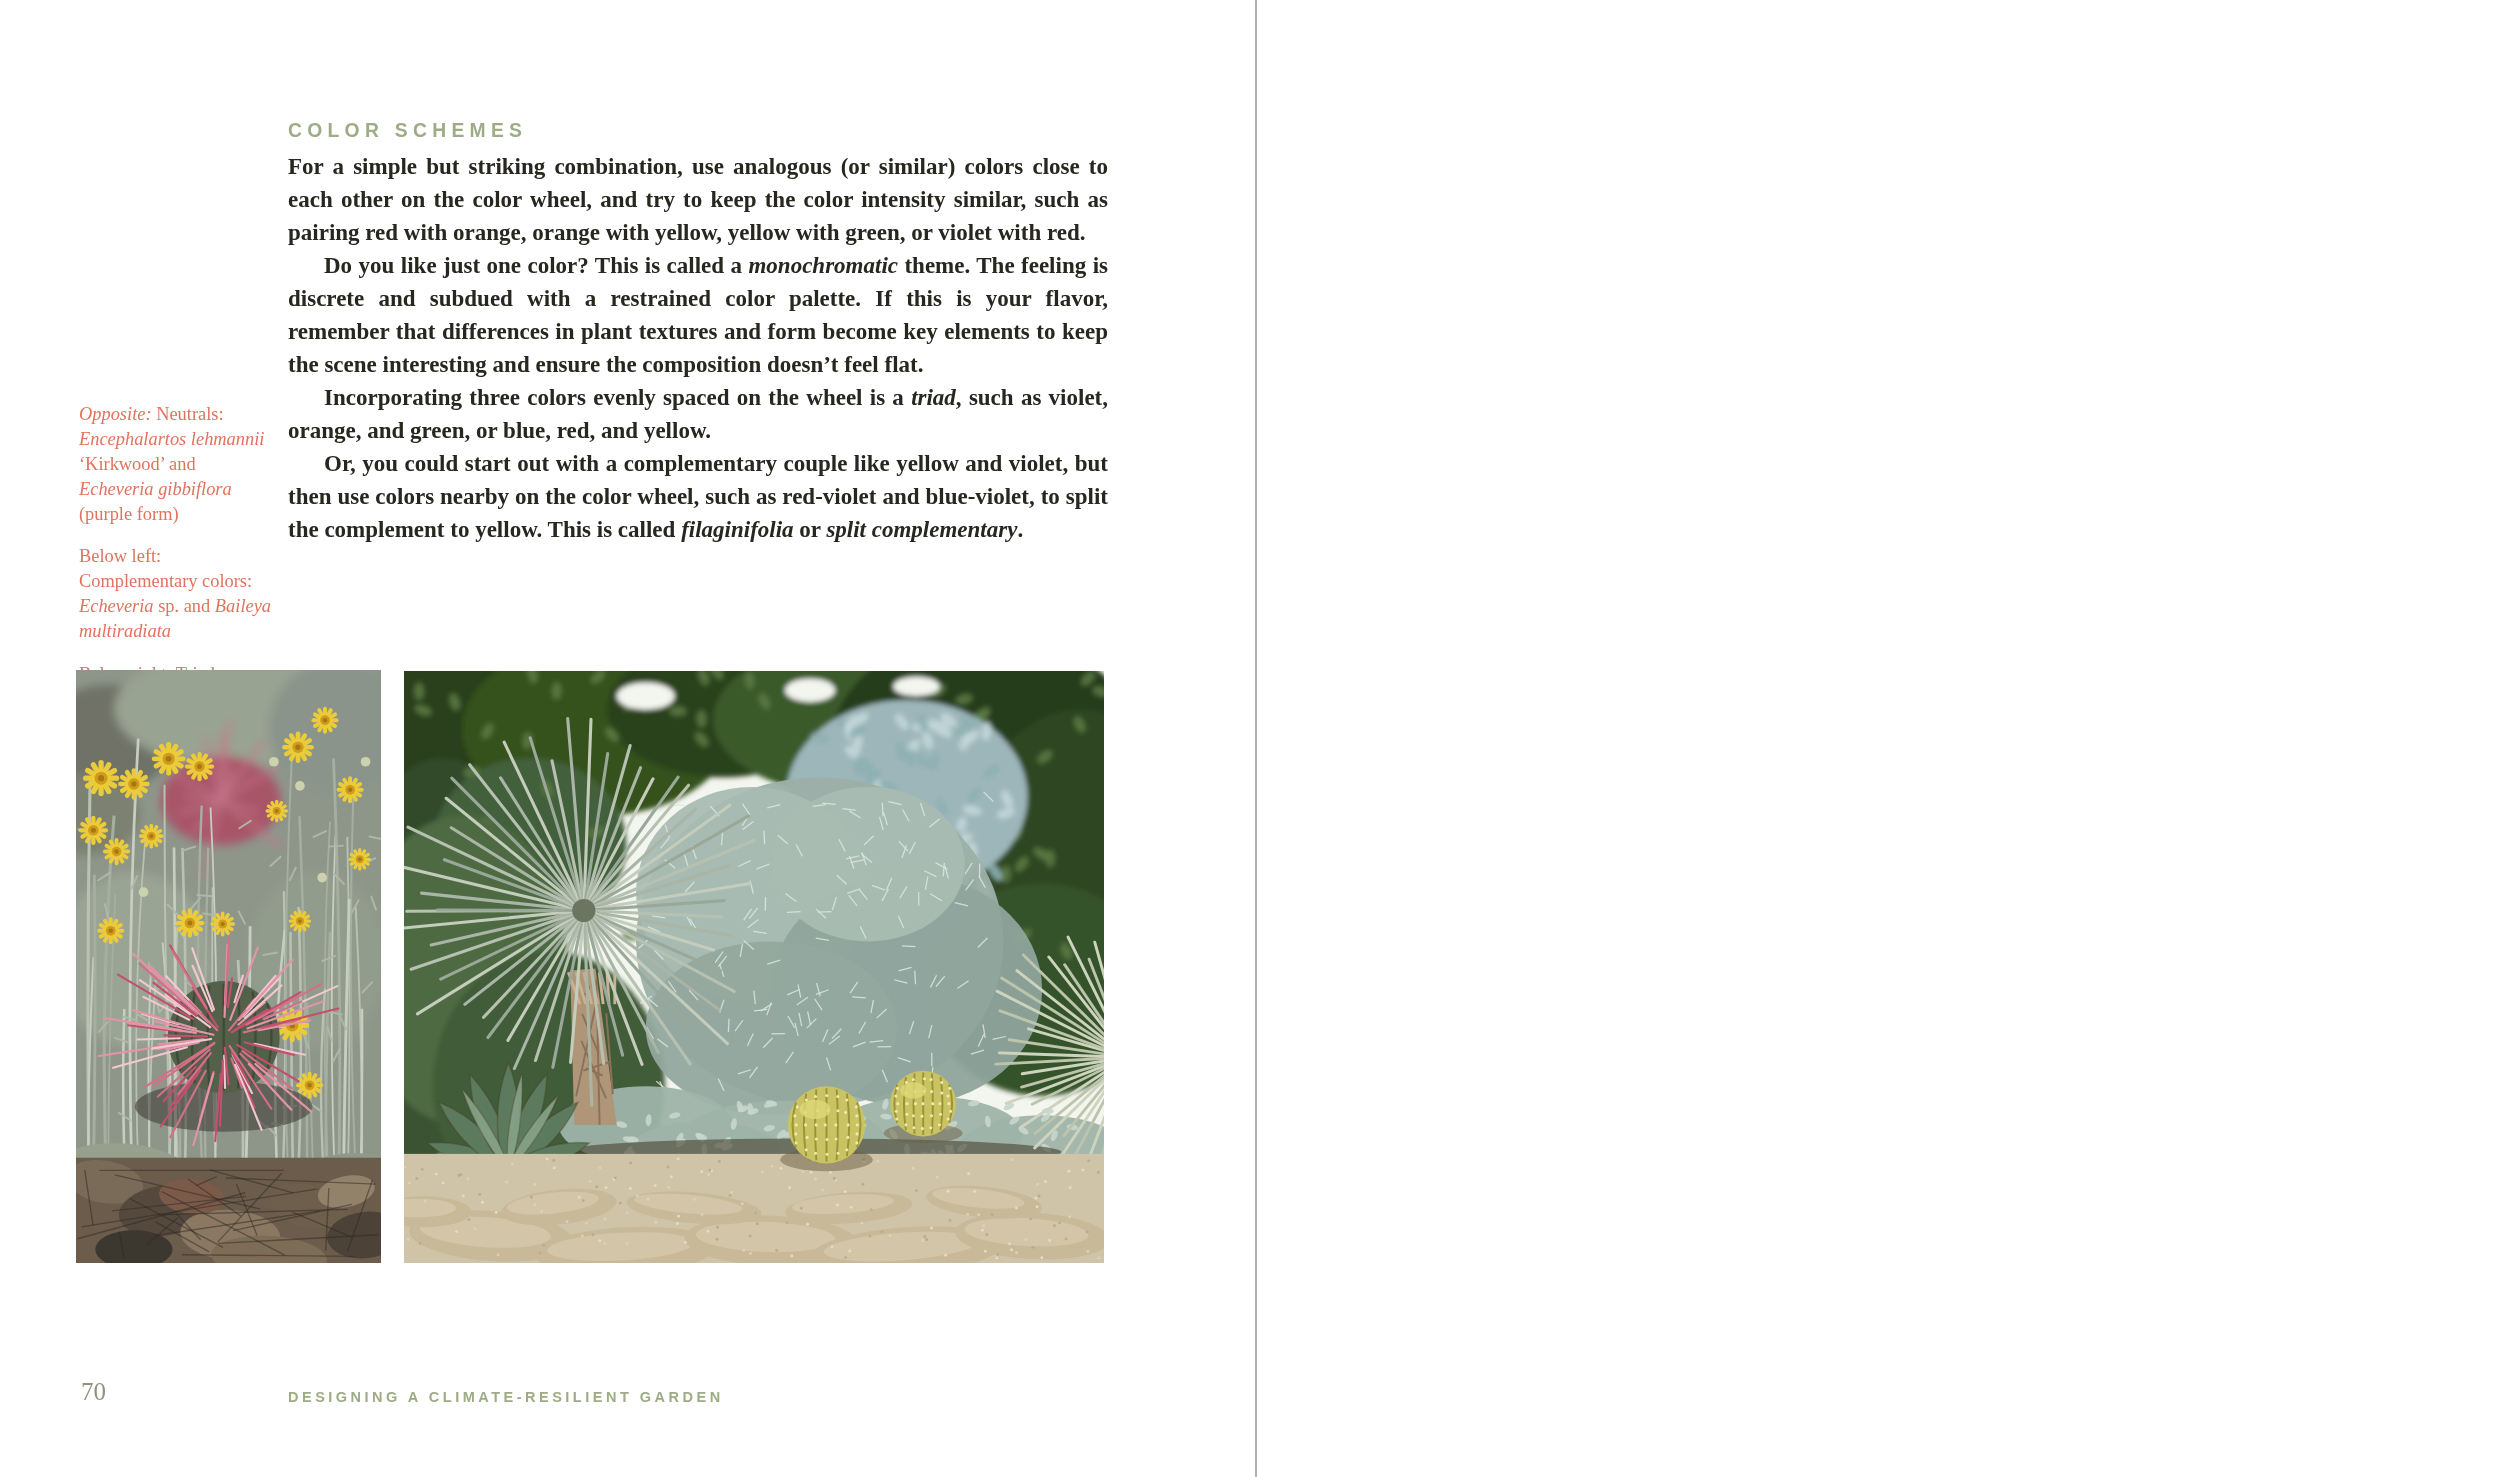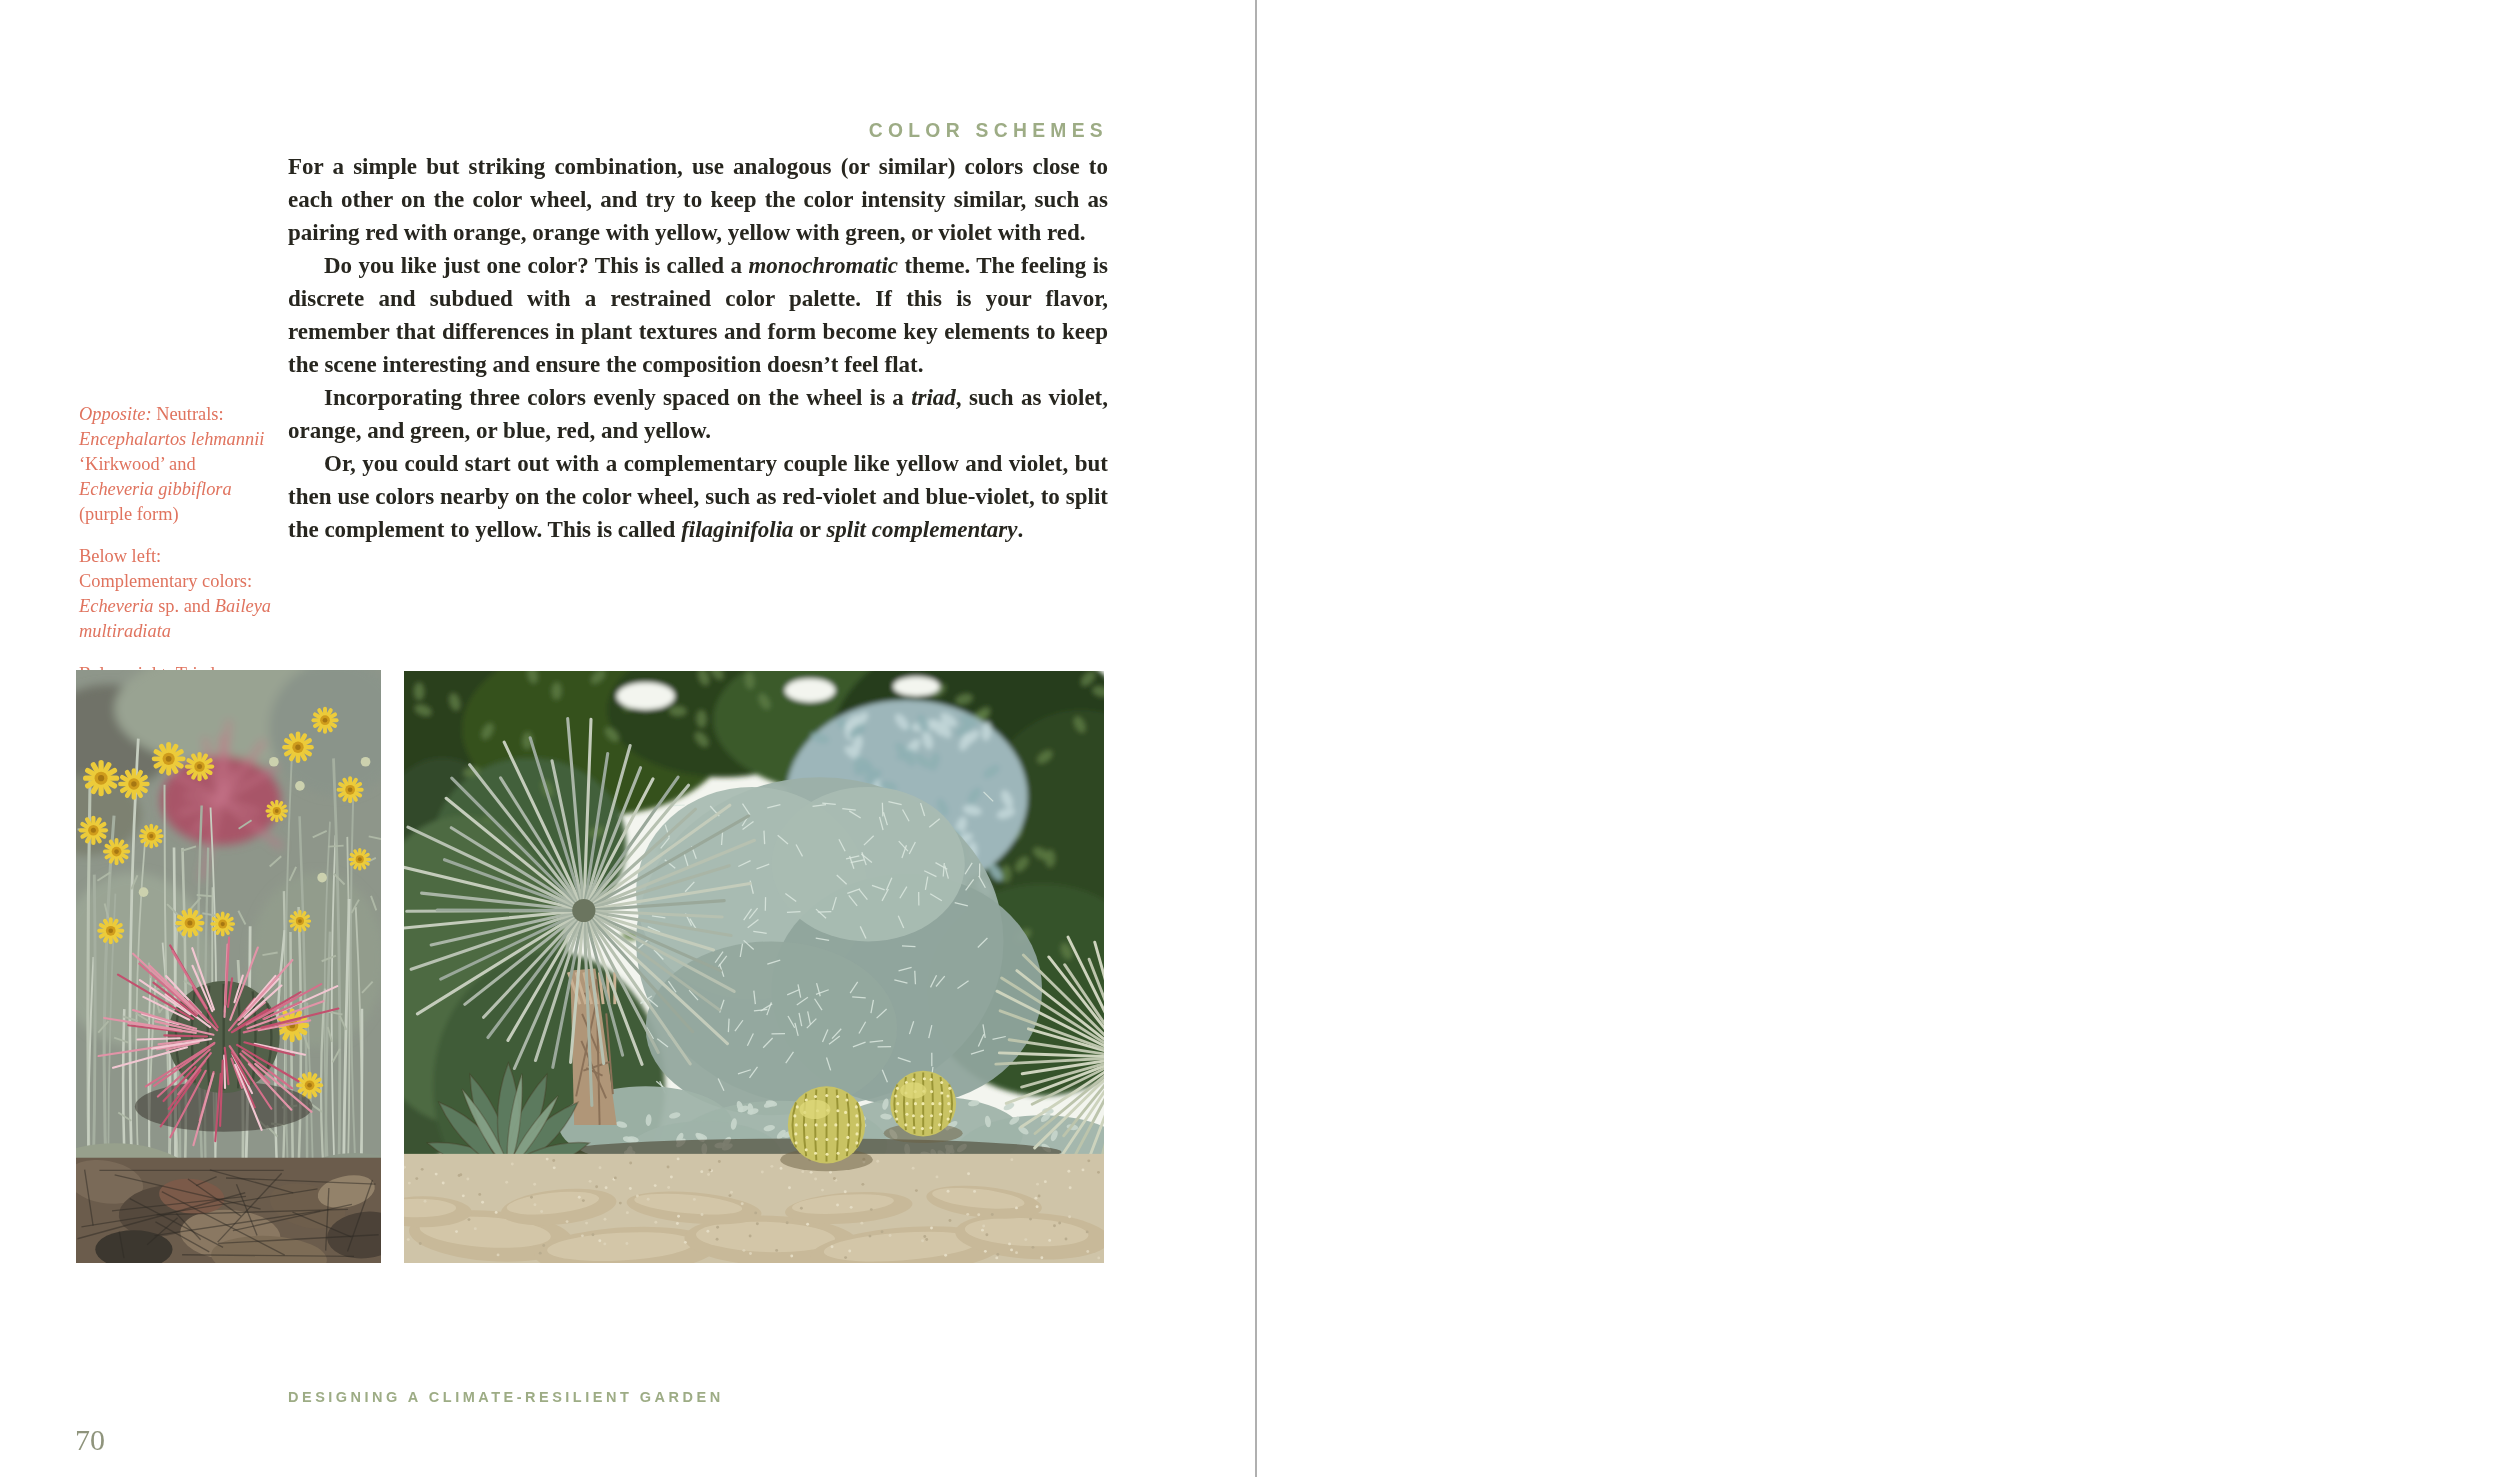--- a/index.html
+++ b/index.html
@@ -2,32 +2,32 @@
 <html style="--accent-green: #9dac85; --note-salmon: #e0735e; --body-text: #27261f; --pagenum-color: #8f947c;"><head>
 <meta charset="utf-8">
 <style>
   html,body{margin:0;padding:0;background:#ffffff;}
   .spread{position:relative;width:2512px;height:1477px;background:#ffffff;
           font-family:"Liberation Serif",serif;overflow:hidden;}
   .page{position:absolute;top:0;height:1477px;}
   .page.left{left:0;width:1255px;}
   .page.right{left:1257px;width:1255px;}
   .gutter{position:absolute;left:1255px;top:0;width:1.9px;height:1477px;background:#b0b0b0;}
-  .heading{position:absolute;left:288px;top:120px;width:820px;margin:0;text-align:right;
+  .heading{position:absolute;left:288px;top:120px;width:820px;margin:0;text-align:left;
            font-family:"Liberation Sans",sans-serif;font-size:19.3px;font-weight:700;
            letter-spacing:5.3px;color:var(--accent-green);}
   .body-col{position:absolute;left:288px;top:150px;width:820px;font-size:23px;
             line-height:33px;color:var(--body-text);text-align:justify;}
   .body-col p{margin:0;font-weight:bold;}
   .body-col p.indent{text-indent:36px;}
   em{font-style:italic;}
   .notes{position:absolute;left:79px;top:402px;width:193px;font-size:18.4px;
          line-height:25px;color:var(--note-salmon);}
   .note{margin:0 0 17.4px 0;}
-  .pagenum{position:absolute;left:75px;top:1378px;font-size:30px;color:var(--pagenum-color);margin-top:45px;}
+  .pagenum{position:absolute;left:81px;top:1378px;font-size:25px;color:var(--pagenum-color);}
   .running-foot{position:absolute;left:288px;top:1389px;width:820px;text-align:left;
                 font-family:"Liberation Sans",sans-serif;font-size:14.5px;font-weight:700;
                 letter-spacing:3.5px;color:var(--accent-green);}
   figure.photo{position:absolute;margin:0;padding:0;}
   figure.photo svg{display:block;width:100%;height:100%;}
   .photo1{left:76px;top:670px;width:305px;height:593px;}
   .photo2{left:404px;top:671px;width:700px;height:592px;}
 </style>
 </head>
 <body>

